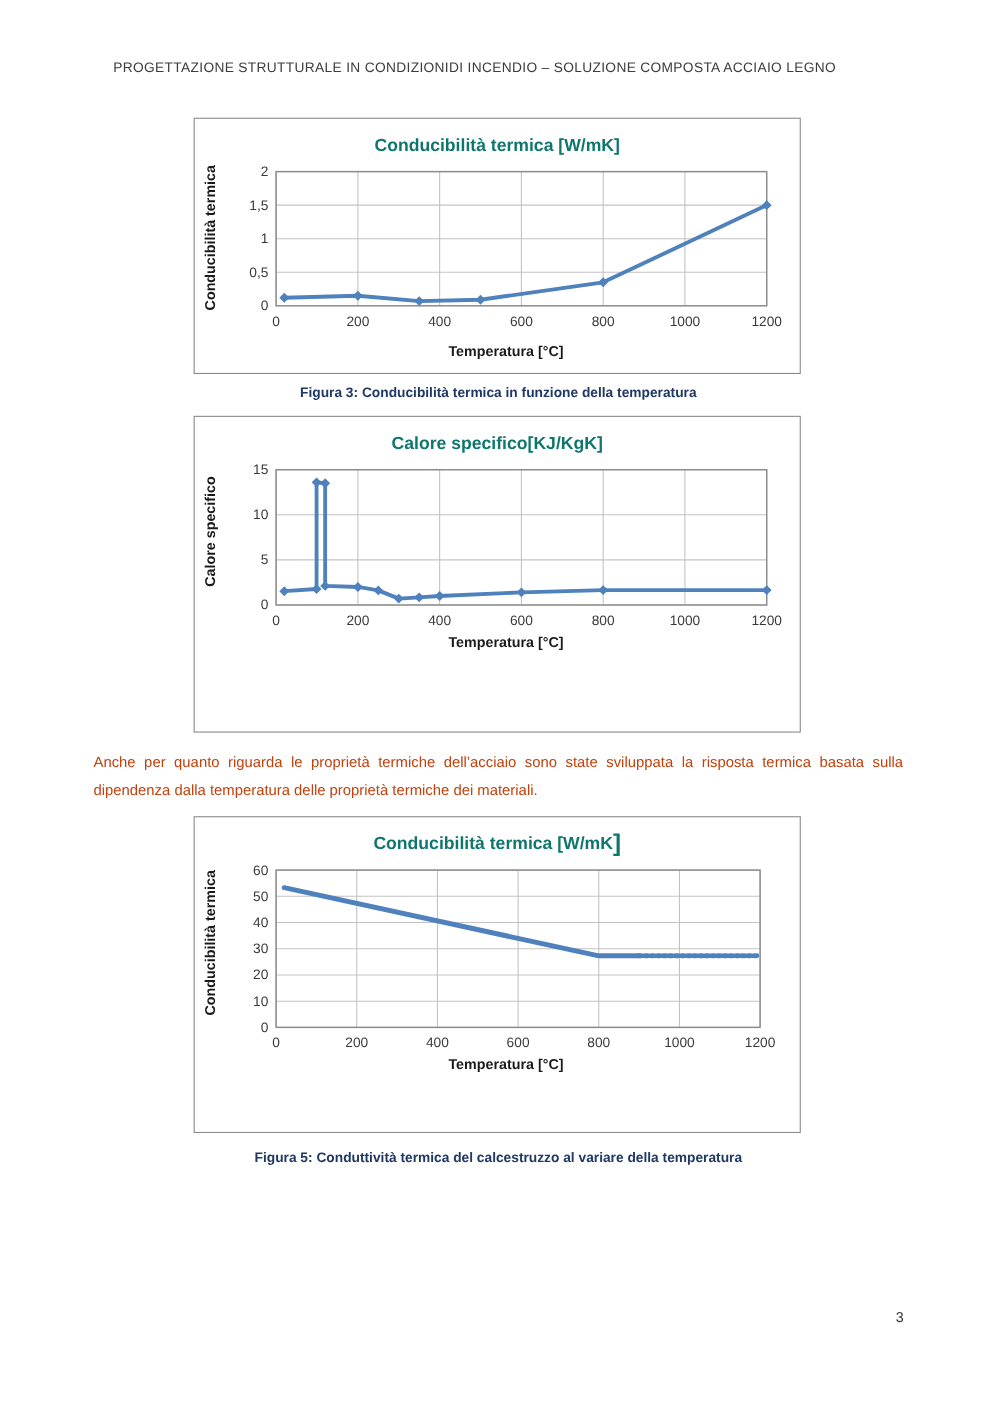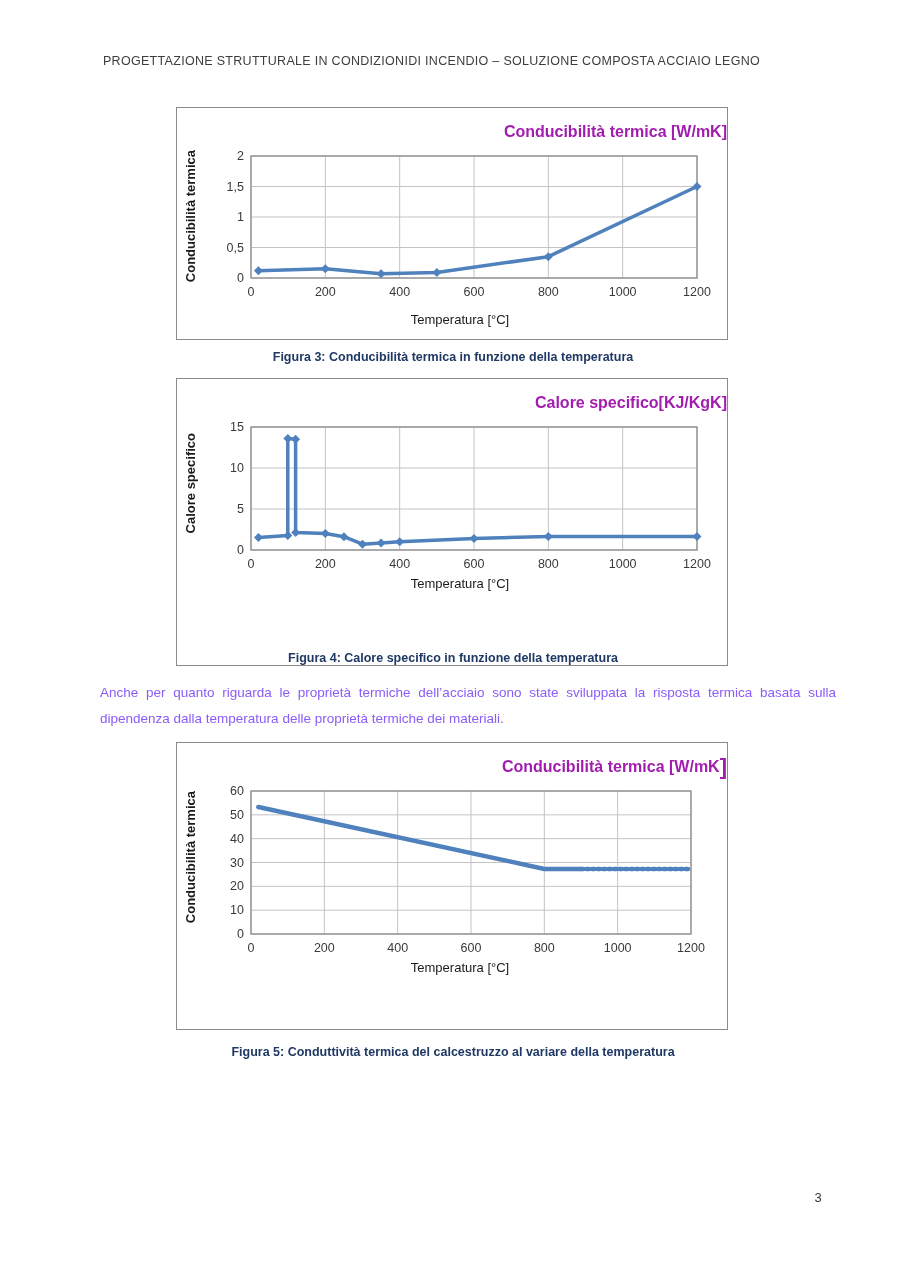--- a/index.html
+++ b/index.html
@@ -5,34 +5,34 @@
   html,body{margin:0;padding:0;background:#ffffff;}
   .page{position:relative;width:900px;height:1284px;background:#ffffff;
         font-family:"Liberation Sans",sans-serif;overflow:hidden;}
   .header{position:absolute;top:54px;left:0;width:863px;text-align:center;
           font-size:12.5px;letter-spacing:.3px;color:#3d3d3d;}
   .chart-box{position:absolute;left:176px;width:552px;border:1px solid #8a8a8a;
              background:#fff;box-sizing:border-box;}
   #box0{top:107px;height:233px;}
   #box1{top:378px;height:288px;}
   #box2{top:742px;height:288px;}
-  .chart-title{text-align:right;margin-top:11px;font-size:16px;font-weight:bold;color:#a21caf;}
+  .chart-title{text-align:center;margin-top:11px;font-size:16px;font-weight:bold;color:#0f766e;}
   .big-bracket{font-size:22px;font-weight:600;vertical-align:-2px;}
   .chart-body{display:flex;margin-top:5px;}
   .y-title{width:26px;display:flex;align-items:center;justify-content:center;
            padding-bottom:28px;box-sizing:border-box;flex:0 0 26px;}
   .y-title .rot{writing-mode:vertical-rl;transform:rotate(180deg);font-weight:bold;
                 font-size:13px;color:#1a1a1a;white-space:nowrap;}
-  .x-title{margin-left:60px;width:446px;text-align:center;font-weight:normal;
+  .x-title{margin-left:60px;width:446px;text-align:center;font-weight:bold;
            font-size:13px;color:#1a1a1a;margin-top:2px;}
   .caption{position:absolute;left:126px;width:654px;text-align:center;font-weight:bold;
            font-size:12.5px;color:#1F3864;}
   #cap0{top:350px;} #cap1{top:651px;} #cap2{top:1045px;}
-  .body-text{position:absolute;top:680px;left:100px;width:736px;margin:0;
-             text-align:justify;font-size:13.5px;line-height:26px;color:#8b5cf6;}
+  .body-text{position:absolute;top:680px;left:85px;width:736px;margin:0;
+             text-align:justify;font-size:13.5px;line-height:26px;color:#c2410c;}
   .page-number{position:absolute;top:1190px;left:806px;width:24px;text-align:center;
                font-size:13px;color:#33383f;}
   .tick{font-family:"Liberation Sans",sans-serif;font-size:12.5px;fill:#3a3a3a;}
   svg.plot-svg{display:block;}
 </style>
 </head>
 <body>
 
 <div class="page">
 
@@ -124,21 +124,20 @@
           <text x="419.6666666666667" y="147" text-anchor="middle" class="tick">1000</text>
           <text x="494" y="147" text-anchor="middle" class="tick">1200</text>
           <text x="41" y="133" text-anchor="end" class="tick">0</text>
           <text x="41" y="92" text-anchor="end" class="tick">5</text>
           <text x="41" y="51" text-anchor="end" class="tick">10</text>
           <text x="41" y="10" text-anchor="end" class="tick">15</text>
         </svg>
     </div>
     <div class="x-title">Temperatura [°C]</div>
   </div>
-  <div class="caption" id="cap1">Figura 4: Calore specifico in funzione della temperatura</div>
 
   <p class="body-text">Anche per quanto riguarda le proprietà termiche dell’acciaio sono state sviluppata la risposta termica basata sulla dipendenza dalla temperatura delle proprietà termiche dei materiali.</p>
 
   <div class="chart-box" id="box2">
     <div class="chart-title"><span>Conducibilità termica [W/mK</span><span class="big-bracket">]</span></div>
     <div class="chart-body">
       <div class="y-title">
           <span class="rot">Conducibilità termica</span>
         </div>
       <svg class="plot-svg" width="524" height="173">

